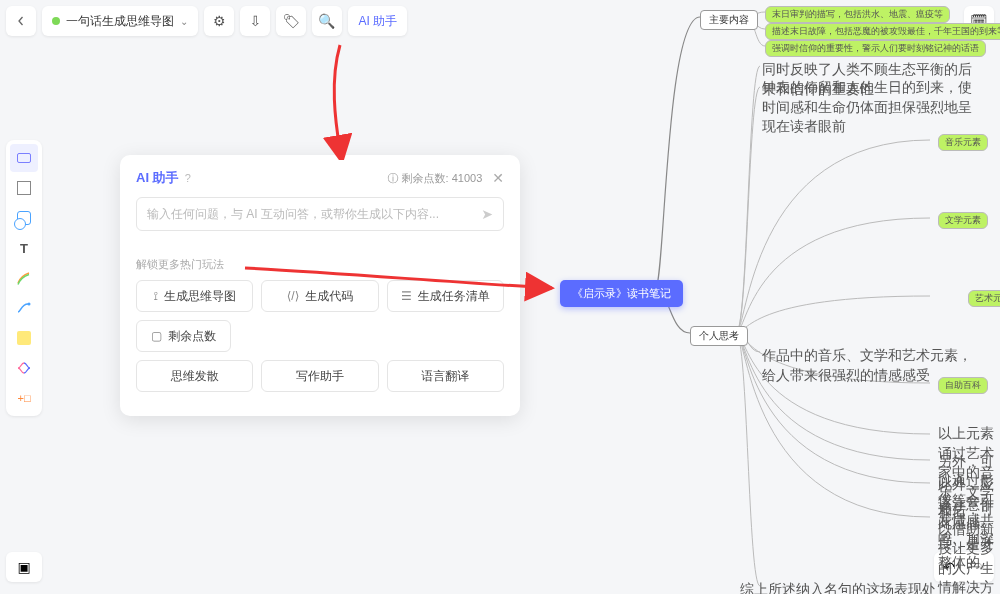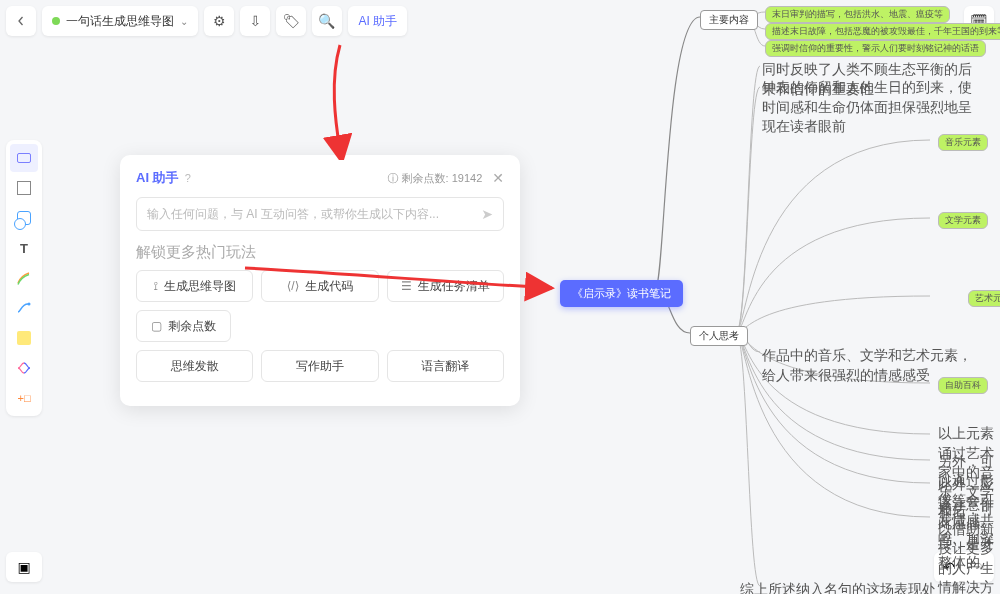--- a/index.html
+++ b/index.html
@@ -45,25 +45,25 @@
 
 
 .ai-panel { position: absolute; left: 120px; top: 155px; width: 400px; background: #fff; border-radius: 10px; box-shadow: 0 4px 20px rgba(0,0,0,.1); padding: 14px 16px 16px; }
 .ai-head { display: flex; align-items: center; justify-content: space-between; margin-bottom: 10px; }
 .ai-head-l { display: flex; align-items: center; gap: 6px; }
 .ai-head-title { font-size: 13px; color: #5b6cff; font-weight: 600; }
 .ai-head-q { font-size: 11px; color: #bbb; }
 .ai-head-r { display: flex; align-items: center; gap: 10px; font-size: 11px; color: #999; }
 .ai-head-info { display: flex; align-items: center; gap: 3px; }
 .ai-close { cursor: pointer; font-size: 14px; color: #aaa; }
-.ai-input-wrap { display: flex; align-items: center; border: 1px solid #e5e5e5; border-radius: 6px; padding: 8px 10px; margin-bottom: 12px; }
+.ai-input-wrap { display: flex; align-items: center; border: 1px solid #e5e5e5; border-radius: 6px; padding: 8px 10px; margin-bottom: 26px; }
 .ai-input { flex: 1; border: none; outline: none; font-size: 12px; color: #333; }
 .ai-input::placeholder { color: #bbb; }
 .ai-send { font-size: 14px; color: #ccc; cursor: pointer; }
-.ai-section-label { font-size: 15px; color: #aaa; margin-bottom: 8px; }
+.ai-section-label { font-size: 11px; color: #aaa; margin-bottom: 8px; }
 .ai-row { display: flex; gap: 8px; margin-bottom: 8px; }
 .ai-chip { flex: 1; height: 32px; border: 1px solid #e5e5e5; border-radius: 6px; background: #fff; display: flex; align-items: center; justify-content: center; gap: 6px; font-size: 12px; color: #444; cursor: pointer; }
 .ai-chip .ci { font-size: 12px; color: #888; }
 .ai-chip-solo { display: inline-flex; padding: 0 14px; flex: none; }
 .prompt-label { font-size: 11px; color: #bbb; margin: 8px 0 8px; }
 
 
 .arrow-svg { position: absolute; pointer-events: none; }
 
 
@@ -169,21 +169,21 @@
 <div class="ai-panel">
   <div class="ai-head">
     <div class="ai-head-l">
       <span class="ai-head-title">AI 助手</span>
       <span class="ai-head-q">?</span>
     </div>
     <div class="ai-head-r">
       <span class="ai-head-info">
         <span>ⓘ</span>
         <span>剩余点数:</span>
-        <span>19142</span>
+        <span>41003</span>
       </span>
       <span class="ai-close">✕</span>
     </div>
   </div>
   <div class="ai-input-wrap">
     <input class="ai-input" placeholder="输入任何问题，与 AI 互动问答，或帮你生成以下内容..." style="">
     <span class="ai-send">➤</span>
   </div>
   <div class="ai-section-label">解锁更多热门玩法</div>
   <div class="ai-row">

